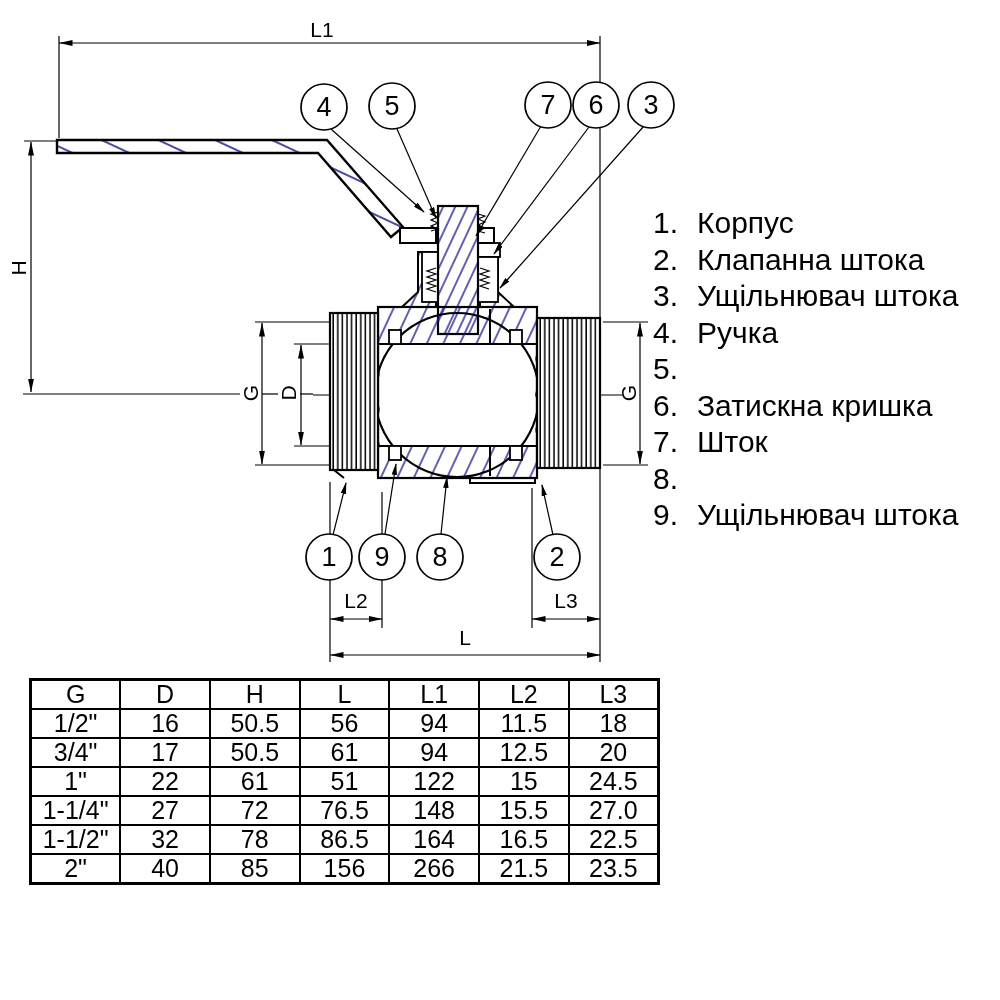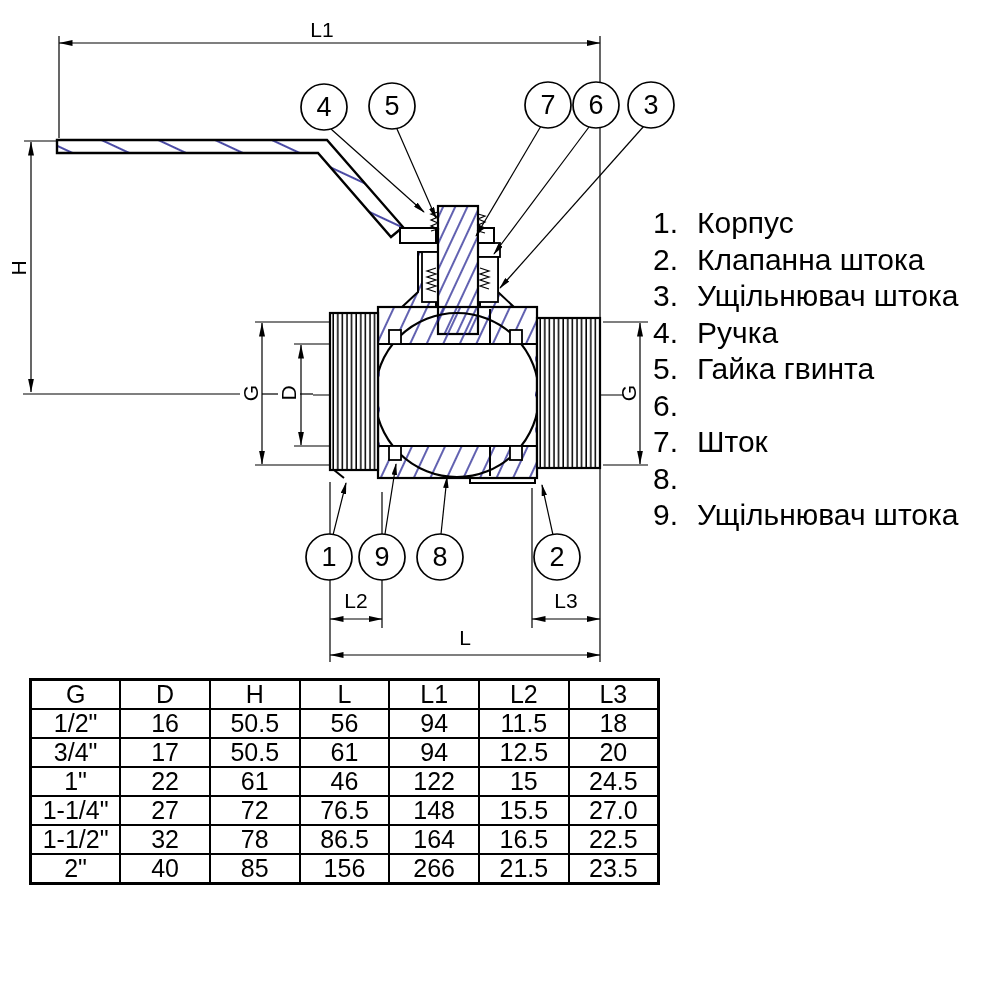--- a/index.html
+++ b/index.html
@@ -211,24 +211,24 @@
     <div class="pl-row">
       <span class="pl-num">3.</span>
       <span>Ущільнювач штока</span>
     </div>
     <div class="pl-row">
       <span class="pl-num">4.</span>
       <span>Ручка</span>
     </div>
     <div class="pl-row">
       <span class="pl-num">5.</span>
-      <span>Гайка гвинта</span>
     </div>
     <div class="pl-row">
       <span class="pl-num">6.</span>
+      <span>Затискна кришка</span>
     </div>
     <div class="pl-row">
       <span class="pl-num">7.</span>
       <span>Шток</span>
     </div>
     <div class="pl-row">
       <span class="pl-num">8.</span>
     </div>
     <div class="pl-row">
       <span class="pl-num">9.</span>
@@ -265,21 +265,21 @@
           <td>50.5</td>
           <td>61</td>
           <td>94</td>
           <td>12.5</td>
           <td>20</td>
         </tr>
         <tr>
           <td>1"</td>
           <td>22</td>
           <td>61</td>
-          <td>46</td>
+          <td>51</td>
           <td>122</td>
           <td>15</td>
           <td>24.5</td>
         </tr>
         <tr>
           <td>1-1/4"</td>
           <td>27</td>
           <td>72</td>
           <td>76.5</td>
           <td>148</td>

